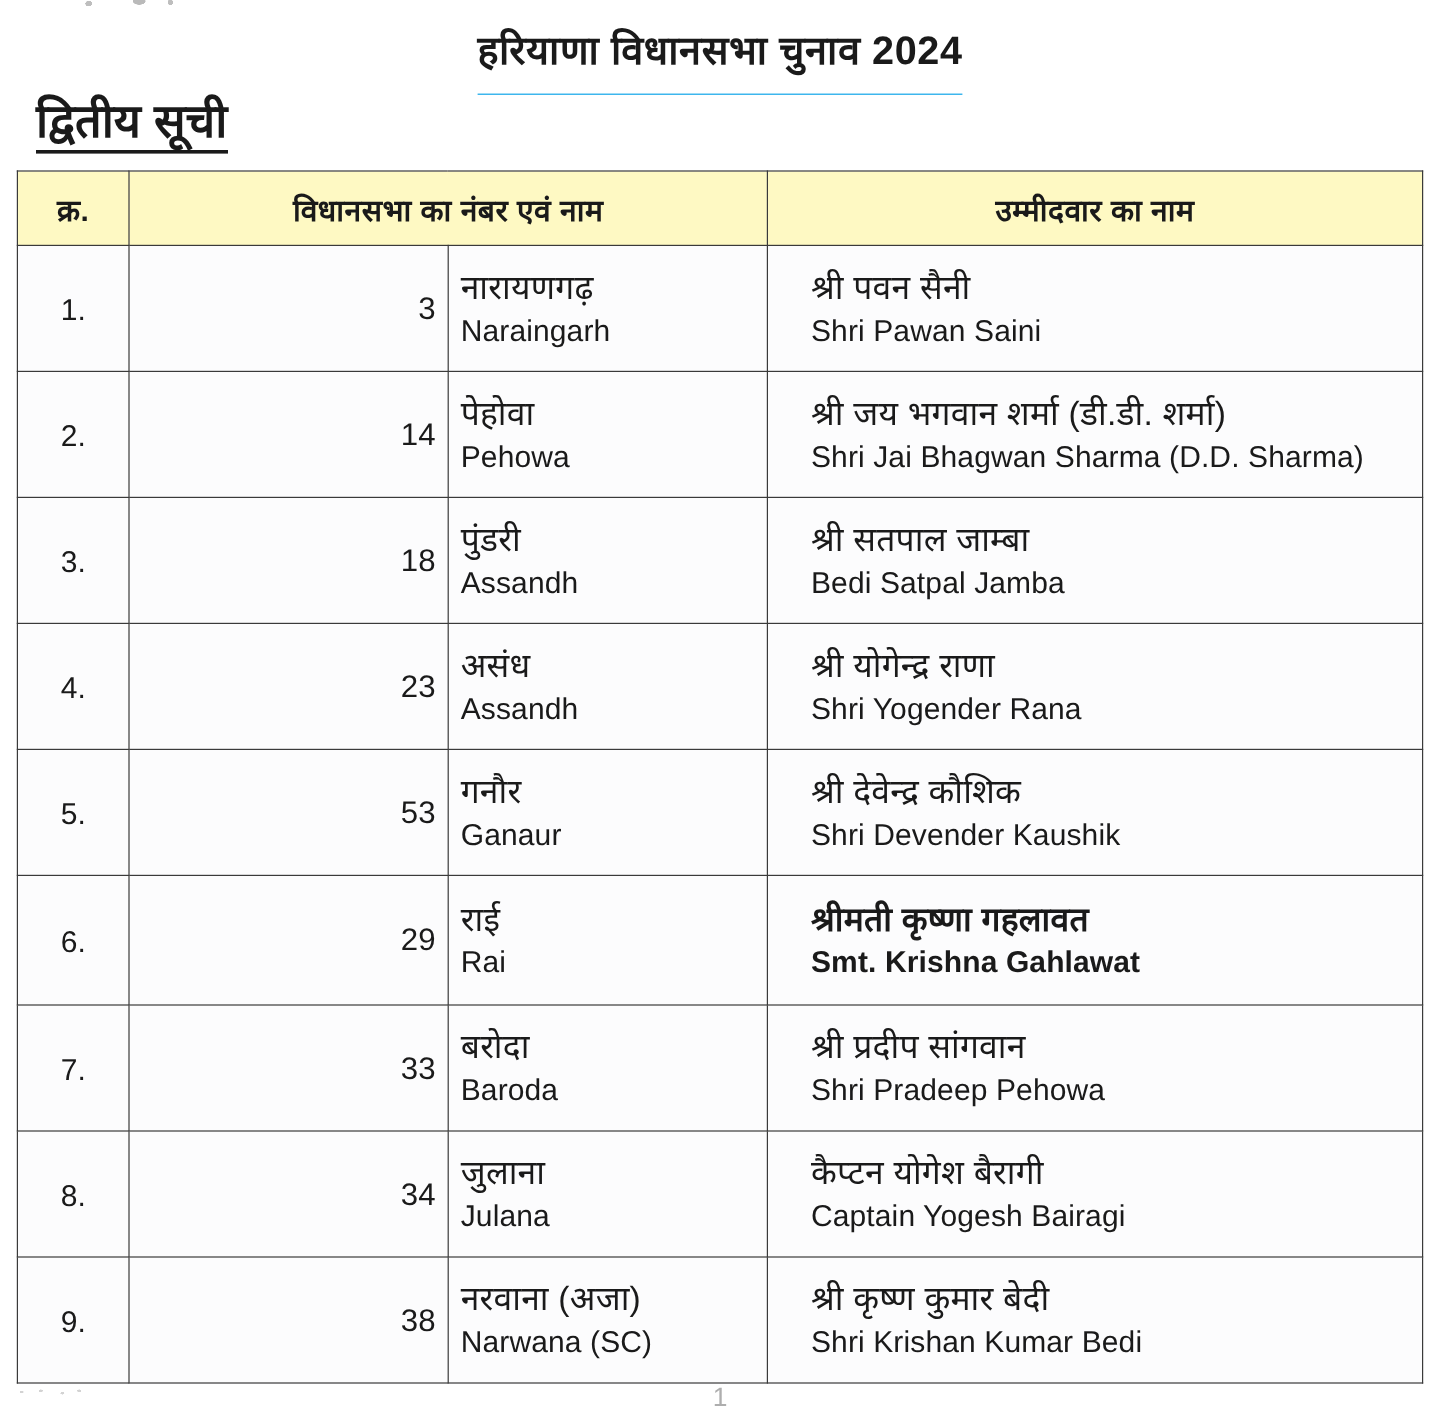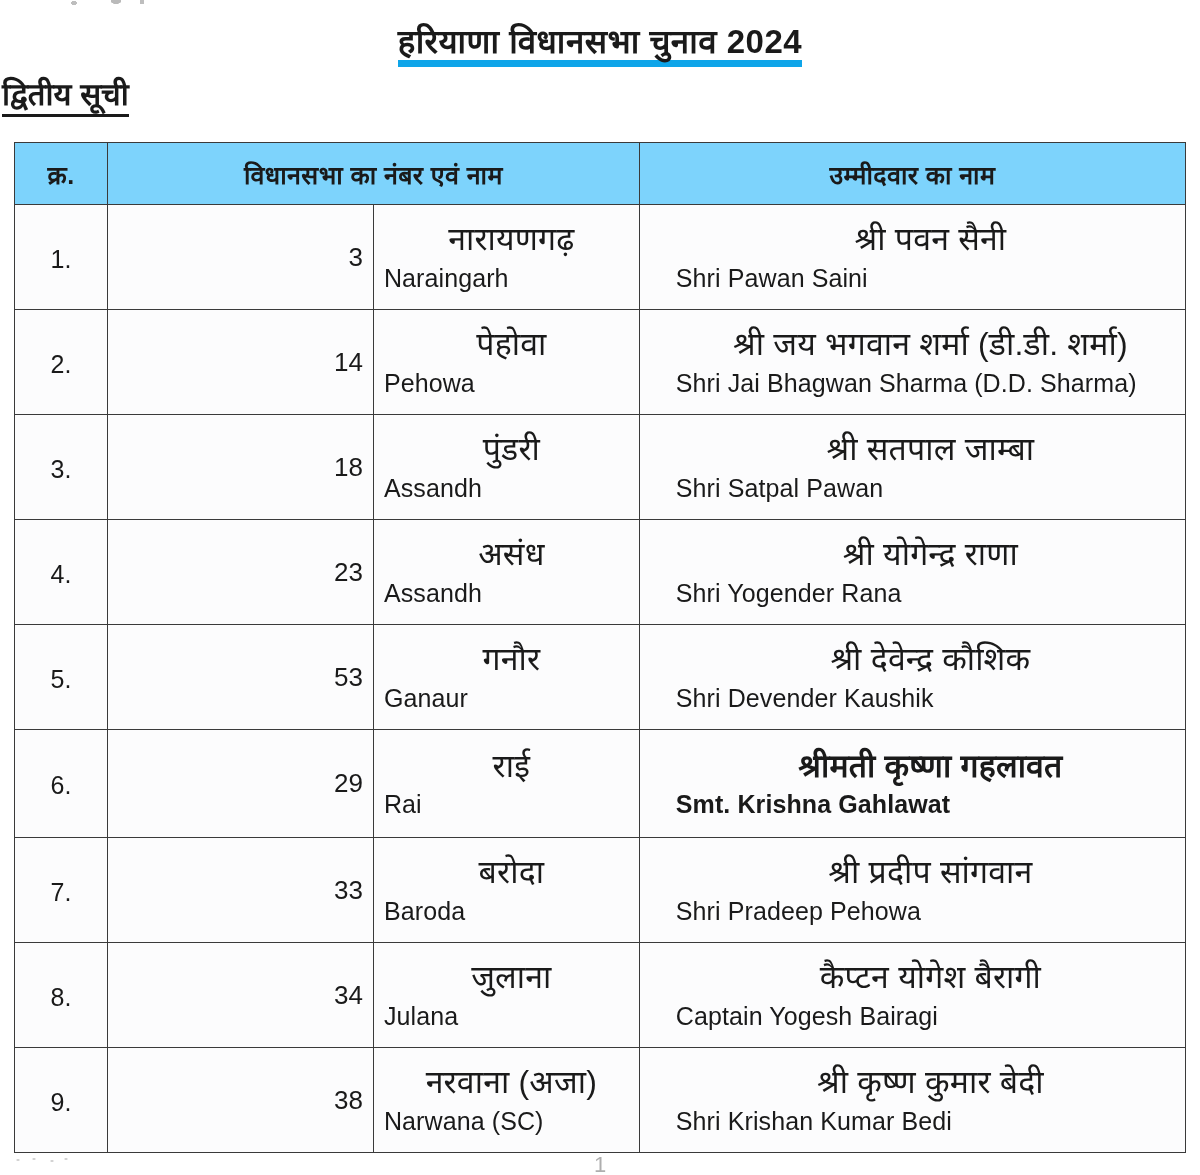--- a/index.html
+++ b/index.html
@@ -46,28 +46,28 @@
   .doc-title {
     position: absolute;
     left: 0; top: 18px;
     width: 1200px;
     text-align: center;
     font-size: 33px;
     font-weight: bold;
     letter-spacing: .5px;
   }
   .doc-title span {
-    border-bottom: 7px solid #0ea5e9;
-    padding-bottom: 0;
+    border-bottom: 1px solid #0ea5e9;
+    padding-bottom: 18px;
     text-align: center;
   }
   .doc-subtitle {
     position: absolute;
-    left: 2px; top: 72px;
-    font-size: 31px;
+    left: 30px; top: 72px;
+    font-size: 39px;
     font-weight: bold;
   }
   .doc-subtitle span {
     border-bottom: 3px solid #1a1a1a;
     padding-bottom: 2px;
   }
 
   
   .list-table {
     position: absolute;
@@ -77,21 +77,21 @@
     table-layout: fixed;
     background: #fdfdfd;
   }
   .list-table td, .list-table th {
     border: 1.6px solid #3a3a3a;
     padding: 0;
     vertical-align: middle;
     background: #fcfcfd;
   }
   .list-table thead th {
-    background: #7dd3fc;
+    background: #fef9c3;
     height: 62px;
     font-size: 25px;
     font-weight: bold;
     letter-spacing: .4px;
   }
   th.th-sno   { width: 84px;  text-align: center; }
   th.th-ac    { width: 480px; }
   th.th-cand  { width: 493px; text-align: center; }
 
   
@@ -113,24 +113,23 @@
   }
   td.c-cand {
     width: 608px;
     padding: 8px 0 8px 36px;
   }
   .row-h { height: 105px; }
   .row-h-tall { height: 108px; }
 
   .hi {
     display: block;
-    font-size: 32px;
+    font-size: 28px;
     line-height: 1.18;
     letter-spacing: .2px;
-    text-align: center;
   }
   .en {
     display: block;
     font-size: 25px;
     line-height: 1.2;
     margin-top: 4px;
     letter-spacing: .1px;
   }
   .bold .hi, .bold .en { font-weight: bold; }
 
@@ -193,21 +192,21 @@
       </tr>
       <tr class="row-h">
         <td class="c-sno">3.</td>
         <td class="c-num">18</td>
         <td class="c-name">
           <span class="hi">पुंडरी</span>
           <span class="en">Assandh</span>
         </td>
         <td class="c-cand">
           <span class="hi">श्री सतपाल जाम्बा</span>
-          <span class="en">Shri Satpal Pawan</span>
+          <span class="en">Bedi Satpal Jamba</span>
         </td>
       </tr>
       <tr class="row-h">
         <td class="c-sno">4.</td>
         <td class="c-num">23</td>
         <td class="c-name">
           <span class="hi">असंध</span>
           <span class="en">Assandh</span>
         </td>
         <td class="c-cand">

